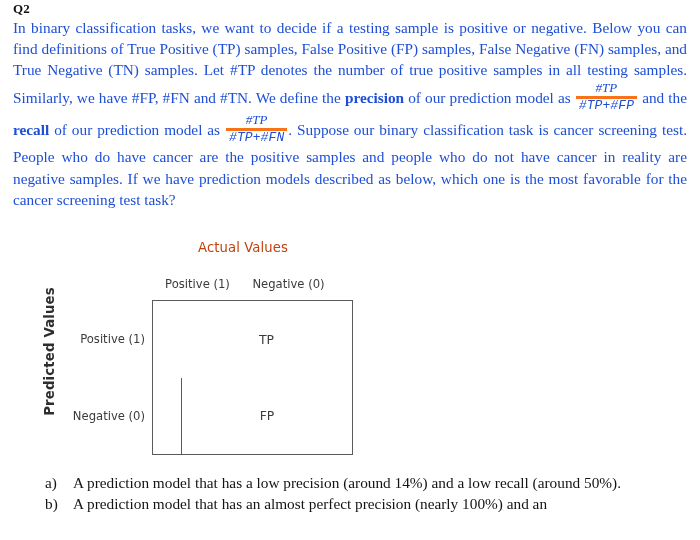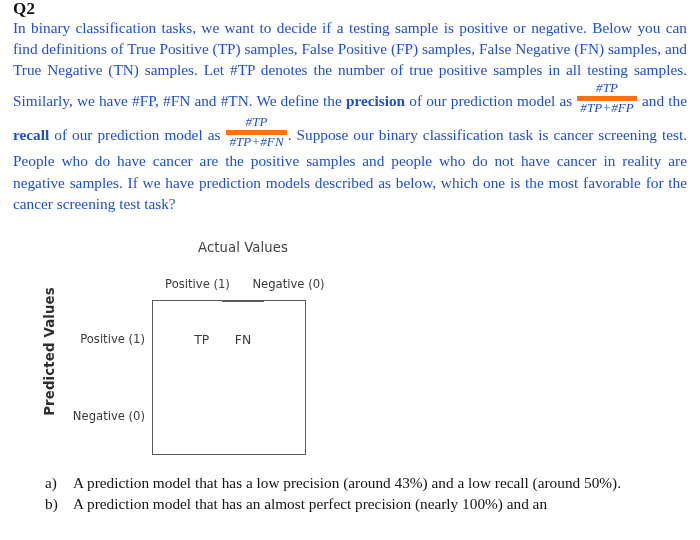--- a/index.html
+++ b/index.html
@@ -15,21 +15,21 @@
     font-family: "Liberation Serif", "DejaVu Serif", serif;
     color: #111111;
     position: relative;
   }
 
   
   #question-heading {
     position: absolute;
     left: 13px;
     top: 0px;
-    font-size: 17px;
+    font-size: 13px;
     font-weight: bold;
     line-height: 17px;
     letter-spacing: 0.2px;
   }
 
   
   #question-body {
     position: absolute;
     left: 13px;
     top: 17px;
@@ -53,22 +53,23 @@
     line-height: 1.15;
     margin: 0 1px;
     letter-spacing: 0.1px;
   }
   .frac .num {
     display: block;
     padding: 0 3px 0px 3px;
   }
   .frac .den {
     display: block;
-    border-top: 5px solid #f97316;
+    border-top: 3px solid #f97316;
     padding: 0px 3px 0 3px;
+    font-family: Liberation Mono, monospace;
   }
 
   
   #matrix-figure {
     position: absolute;
     left: 0;
     top: 232px;
     width: 700px;
     height: 236px;
     font-family: "DejaVu Sans", "Liberation Sans", sans-serif;
@@ -76,21 +77,21 @@
   }
 
   #actual-values-title {
     position: absolute;
     left: 152px;
     top: 8px;
     width: 182px;
     text-align: center;
     font-size: 13.2px;
     letter-spacing: 0.1px;
-    color: #404040;
+    color: #c2410c;
   }
 
   #col-header-positive {
     position: absolute;
     left: 152px;
     top: 45px;
     width: 91px;
     text-align: center;
     font-size: 11.6px;
     color: #3b3b3b;
@@ -135,26 +136,26 @@
     width: 100px;
     text-align: right;
     font-size: 11.6px;
     color: #3b3b3b;
   }
 
   #matrix-grid {
     position: absolute;
     left: 152px;
     top: 68px;
-    width: 154px;
+    width: 201px;
     height: 155px;
     border: 1.5px solid #5a5a5a;
     box-sizing: border-box;
     display: grid;
-    grid-template-columns: 1fr 1fr 1fr;
+    grid-template-columns: 1fr;
     grid-template-rows: 1fr 1fr;
     padding-left: 28px;
   }
   .matrix-cell {
     position: relative;
     box-sizing: border-box;
     display: flex;
     align-items: center;
     justify-content: center;
     font-size: 12.4px;
@@ -203,26 +204,26 @@
   <div id="col-header-positive">Positive (1)</div>
   <div id="col-header-negative">Negative (0)</div>
 
   <div id="predicted-values-axis-label">Predicted Values</div>
 
   <div id="row-header-positive">Positive (1)</div>
   <div id="row-header-negative">Negative (0)</div>
 
   <div id="matrix-grid">
     <div class="matrix-cell col1 row1">TP</div>
-    <div class="matrix-cell col1 row2">FN</div>
+    <div class="matrix-cell col2 row1">FP</div>
   </div>
 </div>
 
 <div id="answer-options">
   <div class="option-row">
     <span class="option-marker">a)</span>
-    <span class="option-text">A prediction model that has a low precision (around 43%) and a low recall (around 50%).</span>
+    <span class="option-text">A prediction model that has a low precision (around 14%) and a low recall (around 50%).</span>
   </div>
   <div class="option-row">
     <span class="option-marker">b)</span>
     <span class="option-text">A prediction model that has an almost perfect precision (nearly 100%) and an</span>
   </div>
 </div>
 
 </body></html>

